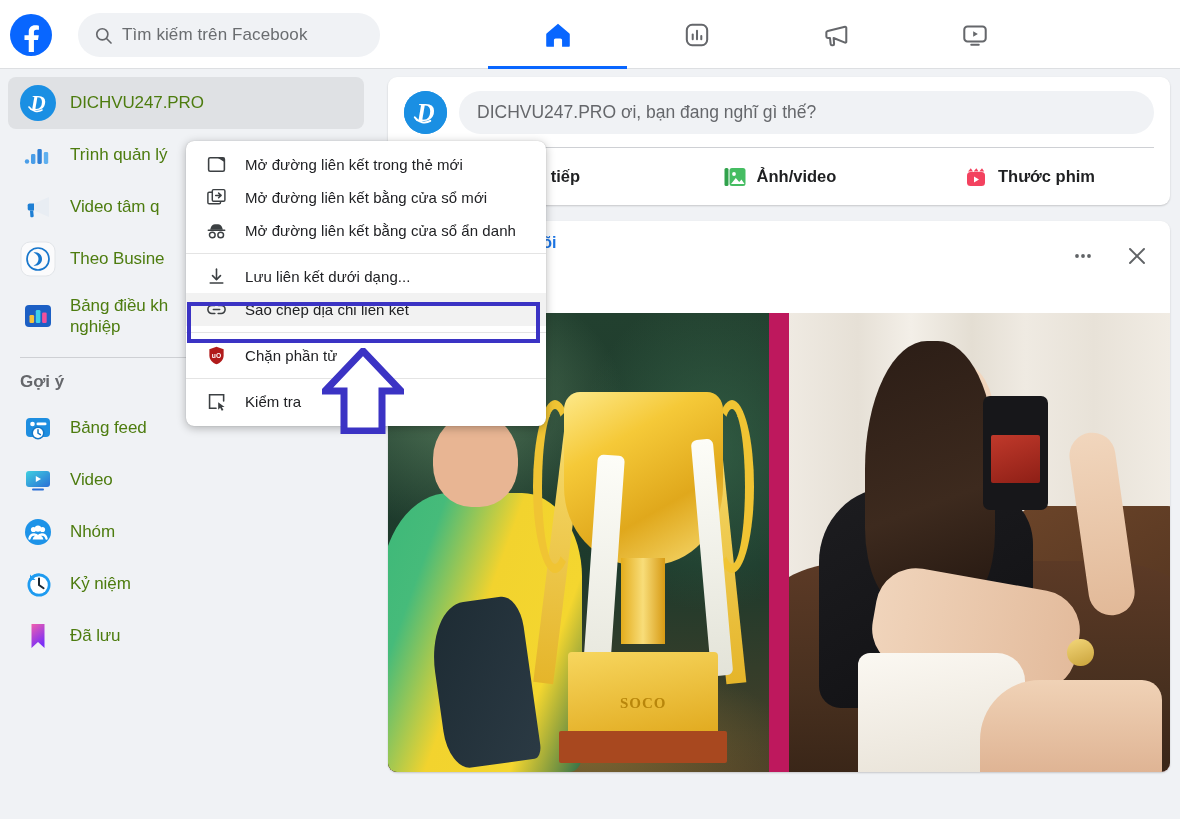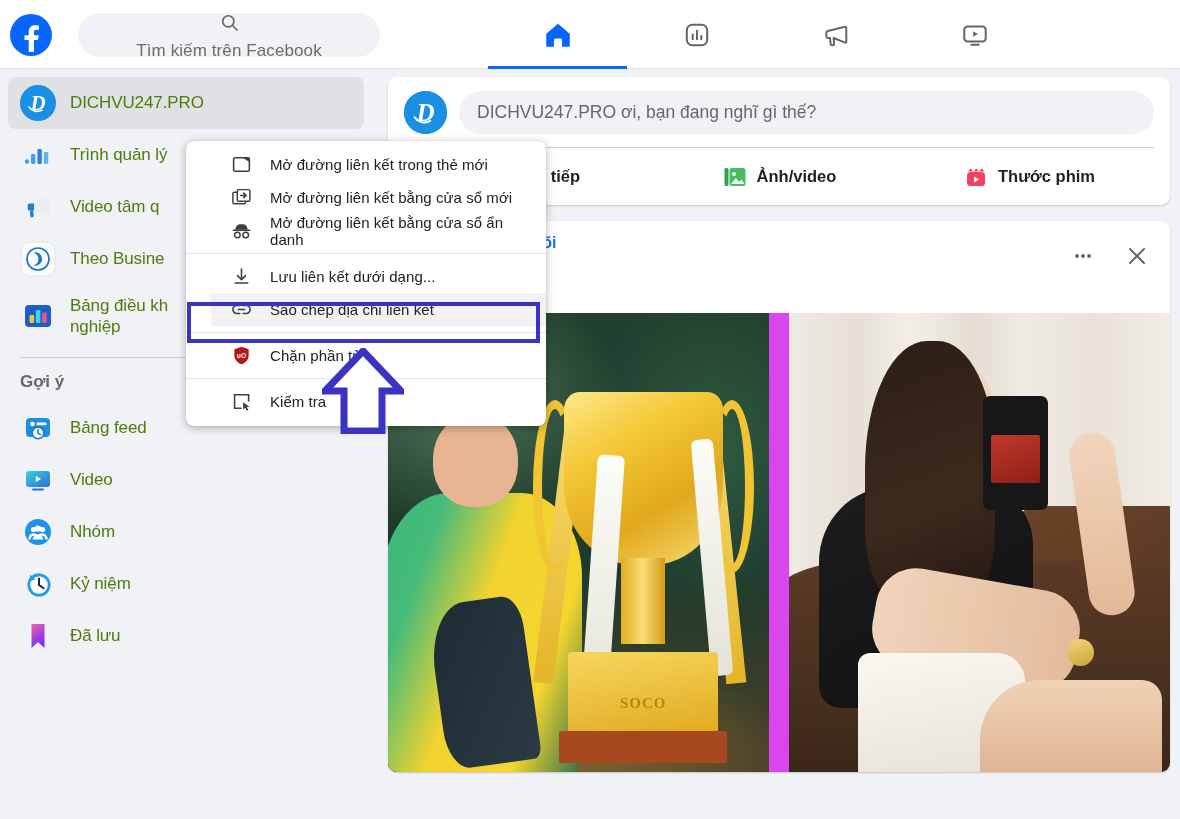--- a/index.html
+++ b/index.html
@@ -27,21 +27,20 @@
     display: flex; align-items: center; justify-content: center;
   }
   .fb-logo svg { display: block; }
 
   .searchbox {
     position: absolute; left: 78px; top: 13px;
     width: 302px; height: 44px;
     background: #f0f2f5; border-radius: 22px;
     display: flex; align-items: center; gap: 9px;
     padding: 0 16px;
-    flex-direction: column;
   }
   .searchbox .s-icon { width: 19px; height: 19px; flex: 0 0 19px; color: #65676b; }
   .searchbox .s-text {
     color: #6a6d70; font-size: 17px; letter-spacing: .1px;
   }
 
   .navtabs { position: absolute; left: 488px; top: 0; height: 69px; display: flex; }
   .navtab {
     width: 139px; height: 69px;
     display: flex; align-items: center; justify-content: center;
@@ -131,21 +130,21 @@
   .post-actions-tr {
     display: flex; align-items: center; gap: 20px; padding-top: 4px;
   }
   .icon-btn {
     width: 34px; height: 34px; border-radius: 50%;
     display: flex; align-items: center; justify-content: center;
     color: #606366; cursor: pointer;
   }
   .post-body { padding: 9px 16px 10px 16px; font-size: 16.5px; color: #080809; }
 
-  .post-media { display: flex; gap: 20px; width: 100%; height: 459px; background:#d946ef; }
+  .post-media { display: flex; gap: 20px; width: 100%; height: 459px; background:#be185d; }
   .media-half { width: 50%; height: 100%; position: relative; overflow: hidden; }
 
   
   .photo-left { background: linear-gradient(160deg,#1f3a2b 0%,#20422e 40%,#2a3f2f 100%); }
   .pl-bg-blur {
     position:absolute; inset:0;
     background:
       radial-gradient(ellipse 60% 40% at 20% 20%, rgba(120,160,120,.55), transparent 70%),
       radial-gradient(ellipse 50% 50% at 85% 30%, rgba(60,110,80,.6), transparent 70%),
       radial-gradient(ellipse 80% 30% at 50% 95%, rgba(190,150,60,.45), transparent 70%),
@@ -287,21 +286,21 @@
   .ctx-menu {
     position: absolute; left: 186px; top: 141px;
     width: 360px; padding: 7px 0 8px 0;
     background: #ffffff; border-radius: 8px;
     box-shadow: 0 2px 10px rgba(0,0,0,.28), 0 0 1px rgba(0,0,0,.25);
     z-index: 60;
     font-family: "Liberation Sans", sans-serif;
   }
   .ctx-item {
     display: flex; align-items: center; height: 33px;
-    padding: 0 10px 0 20px; gap: 18px; cursor: pointer; margin-left: 25px;
+    padding: 0 10px 0 20px; gap: 18px; cursor: pointer;
   }
   .ctx-icon {
     width: 21px; height: 21px; flex: 0 0 21px;
     display: flex; align-items: center; justify-content: center;
     color: #3c4043;
   }
   .ctx-label { font-size: 15px; color: #202124; letter-spacing: .05px; }
   .ctx-sep { height: 1px; background: #e4e4e4; margin: 6px 0; }
   .ctx-item.highlighted { background: #f2f2f2; }
 

